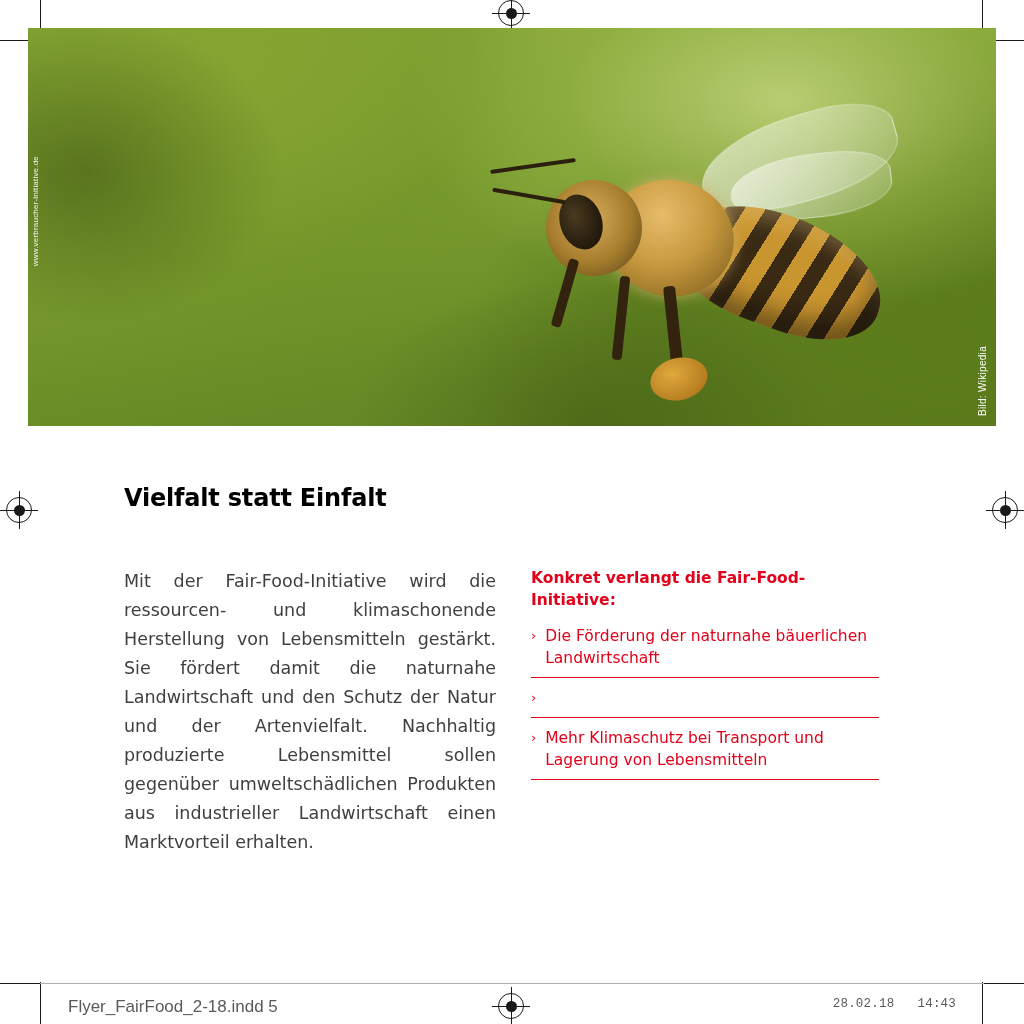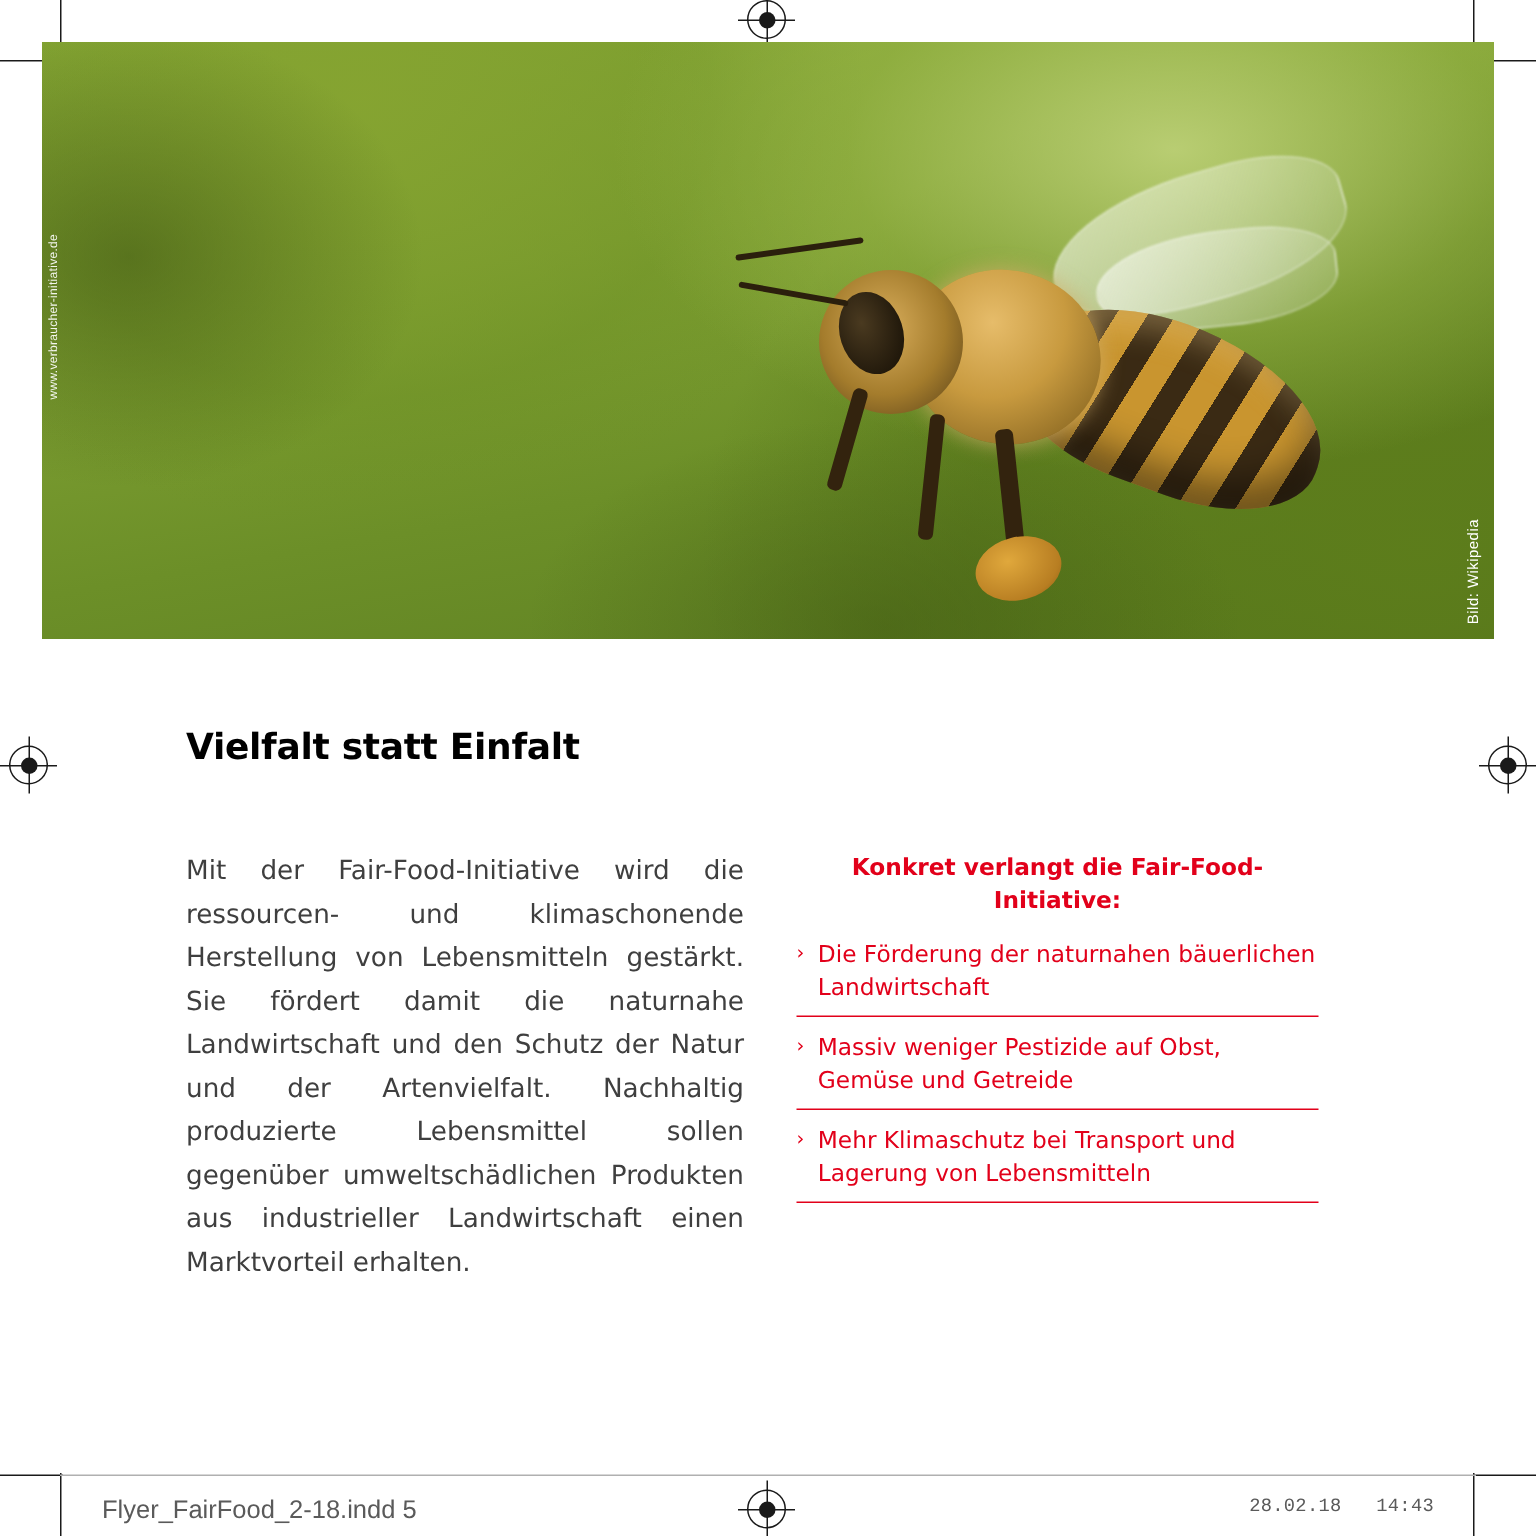--- a/index.html
+++ b/index.html
@@ -281,21 +281,20 @@
     left: 531px;
     top: 567px;
     width: 348px;
   }
   .right-title {
     font-size: 15.5px;
     font-weight: bold;
     color: #e2001a;
     line-height: 22px;
     font-family: "DejaVu Sans", "Liberation Sans", sans-serif;
-    text-align: center;
   }
   .demand-list {
     margin: 0;
     padding: 0;
     list-style: none;
     margin-top: 14px;
   }
   .demand-item {
     display: flex;
     align-items: flex-start;
@@ -416,25 +415,24 @@
 
 <h1 class="headline">Vielfalt statt Einfalt</h1>
 
 <div class="body-col">Mit der Fair-Food-Initiative wird die ressourcen- und klimaschonende Herstellung von Lebensmitteln gestärkt. Sie fördert damit die naturnahe Landwirtschaft und den Schutz der Natur und der Artenvielfalt. Nachhaltig produzierte Lebensmittel sollen gegenüber umweltschädlichen Produkten aus industrieller Landwirtschaft einen Marktvorteil erhalten.</div>
 
 <div class="right-col">
   <div class="right-title">Konkret verlangt die Fair-Food-Initiative:</div>
   <ul class="demand-list">
     <li class="demand-item">
       <span class="chev">›</span>
-      <span class="txt">Die Förderung der naturnahen bäuerlichen Landwirtschaft</span>
+      <span class="txt">Die Förderung der naturnahe bäuerlichen Landwirtschaft</span>
     </li>
     <li class="demand-item">
       <span class="chev">›</span>
-      <span class="txt">Massiv weniger Pestizide auf Obst, Gemüse und Getreide</span>
     </li>
     <li class="demand-item">
       <span class="chev">›</span>
       <span class="txt">Mehr Klimaschutz bei Transport und Lagerung von Lebensmitteln</span>
     </li>
   </ul>
 </div>
 
 <div class="footer-rule"></div>
 <div class="footer-left">Flyer_FairFood_2-18.indd   5</div>

